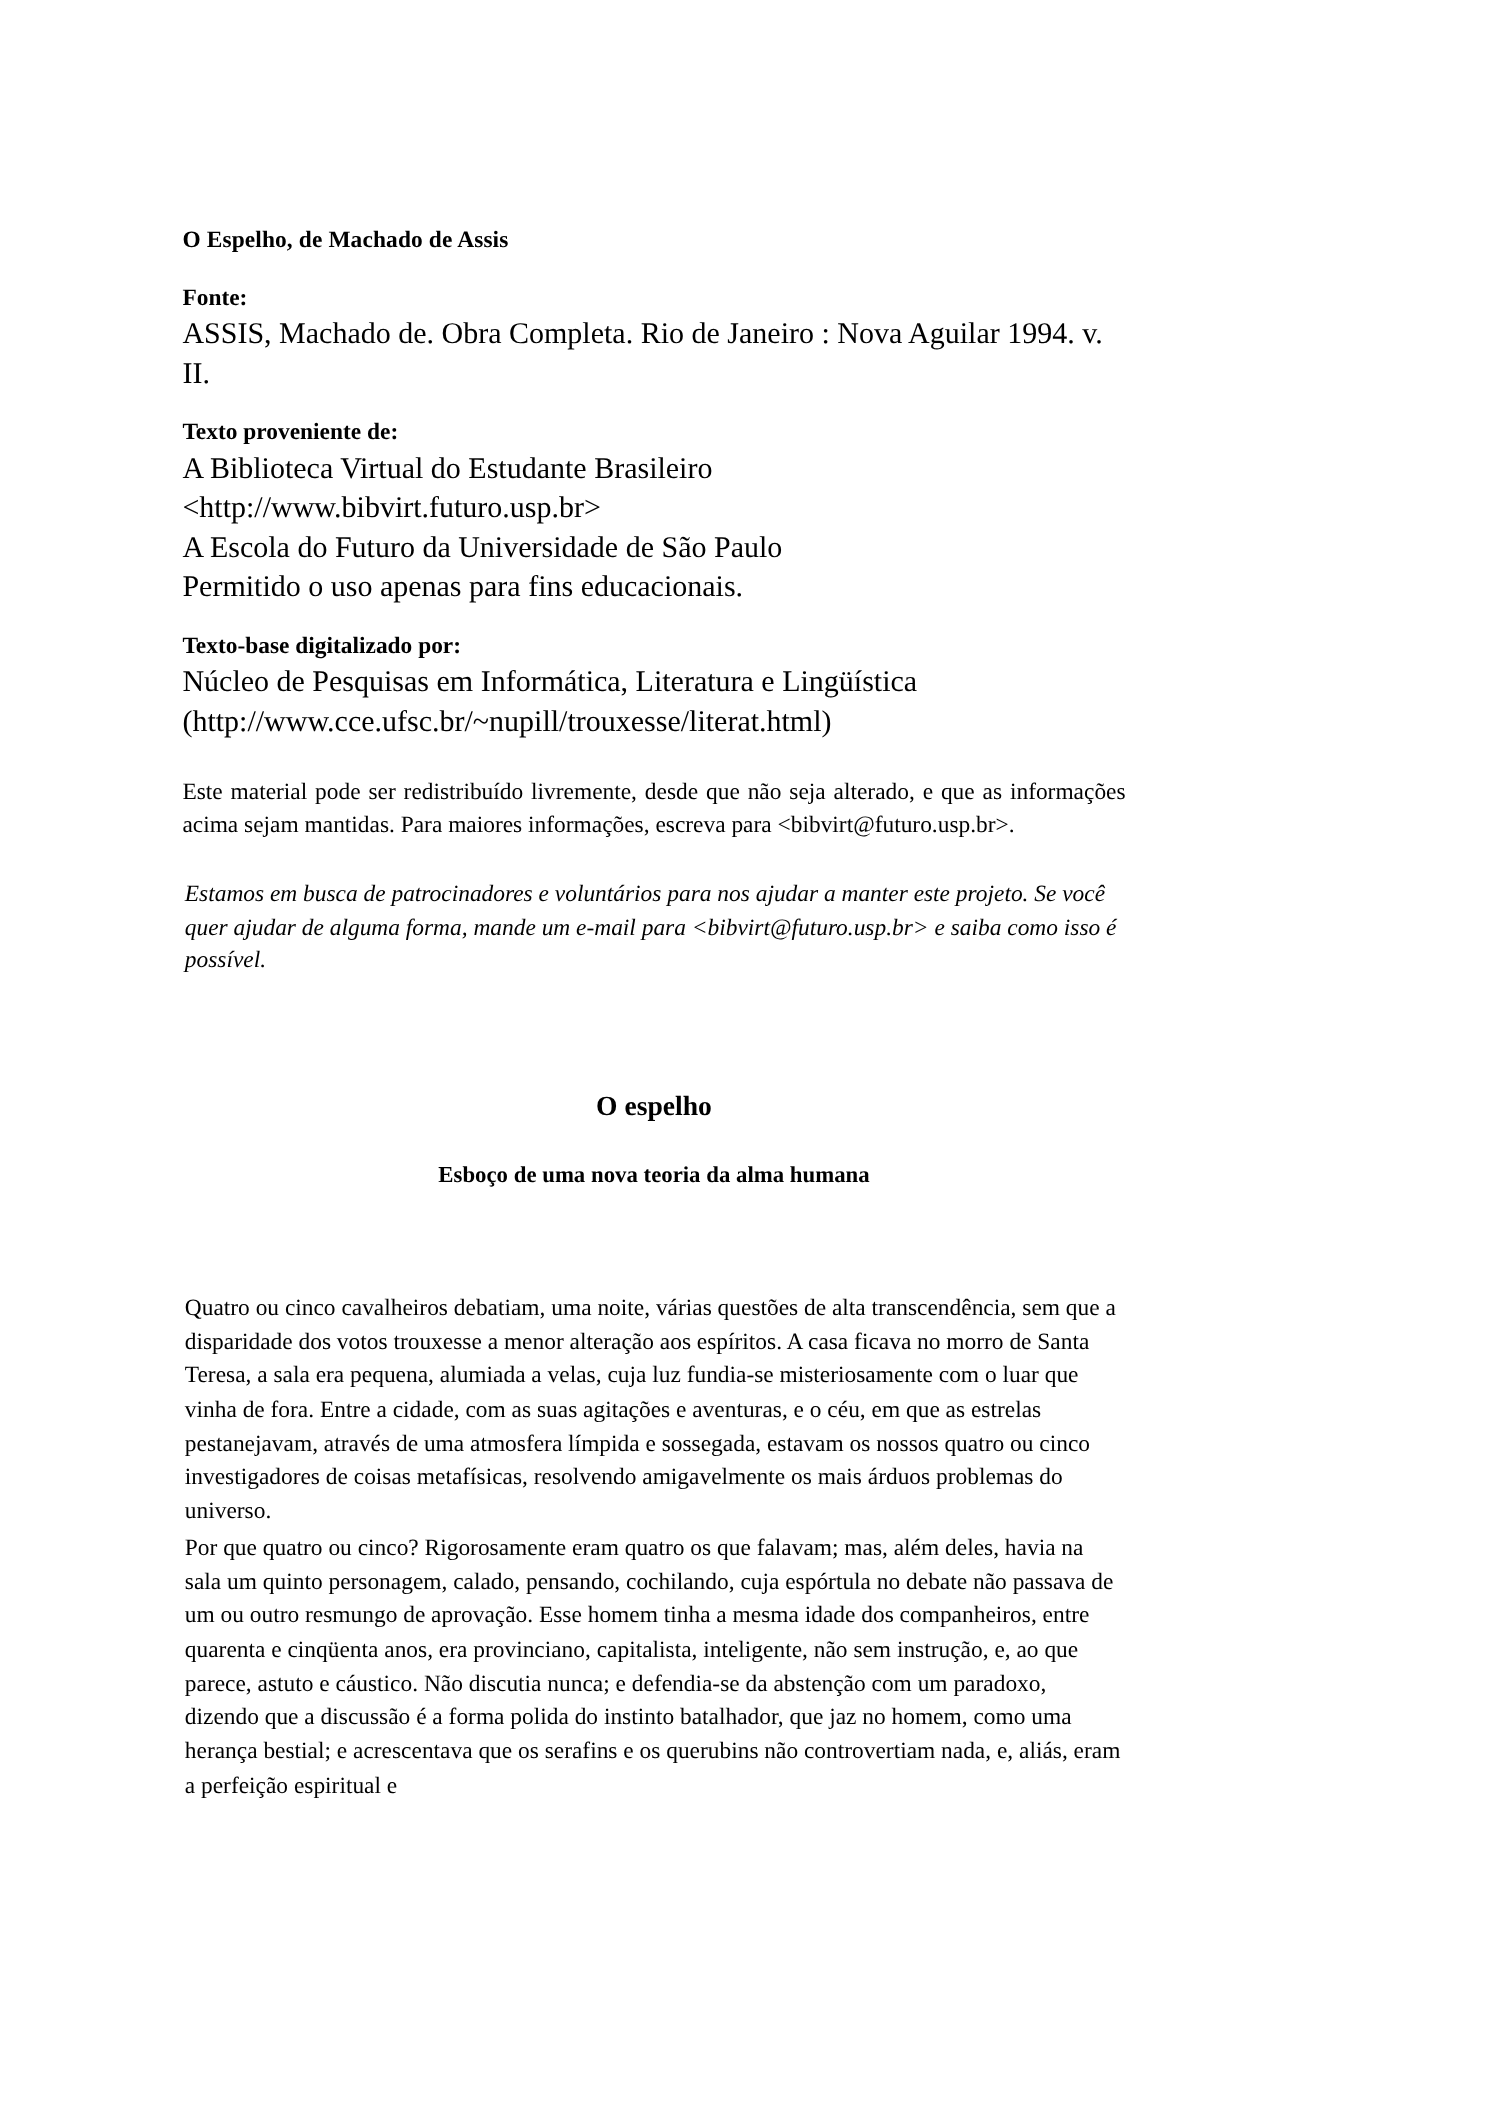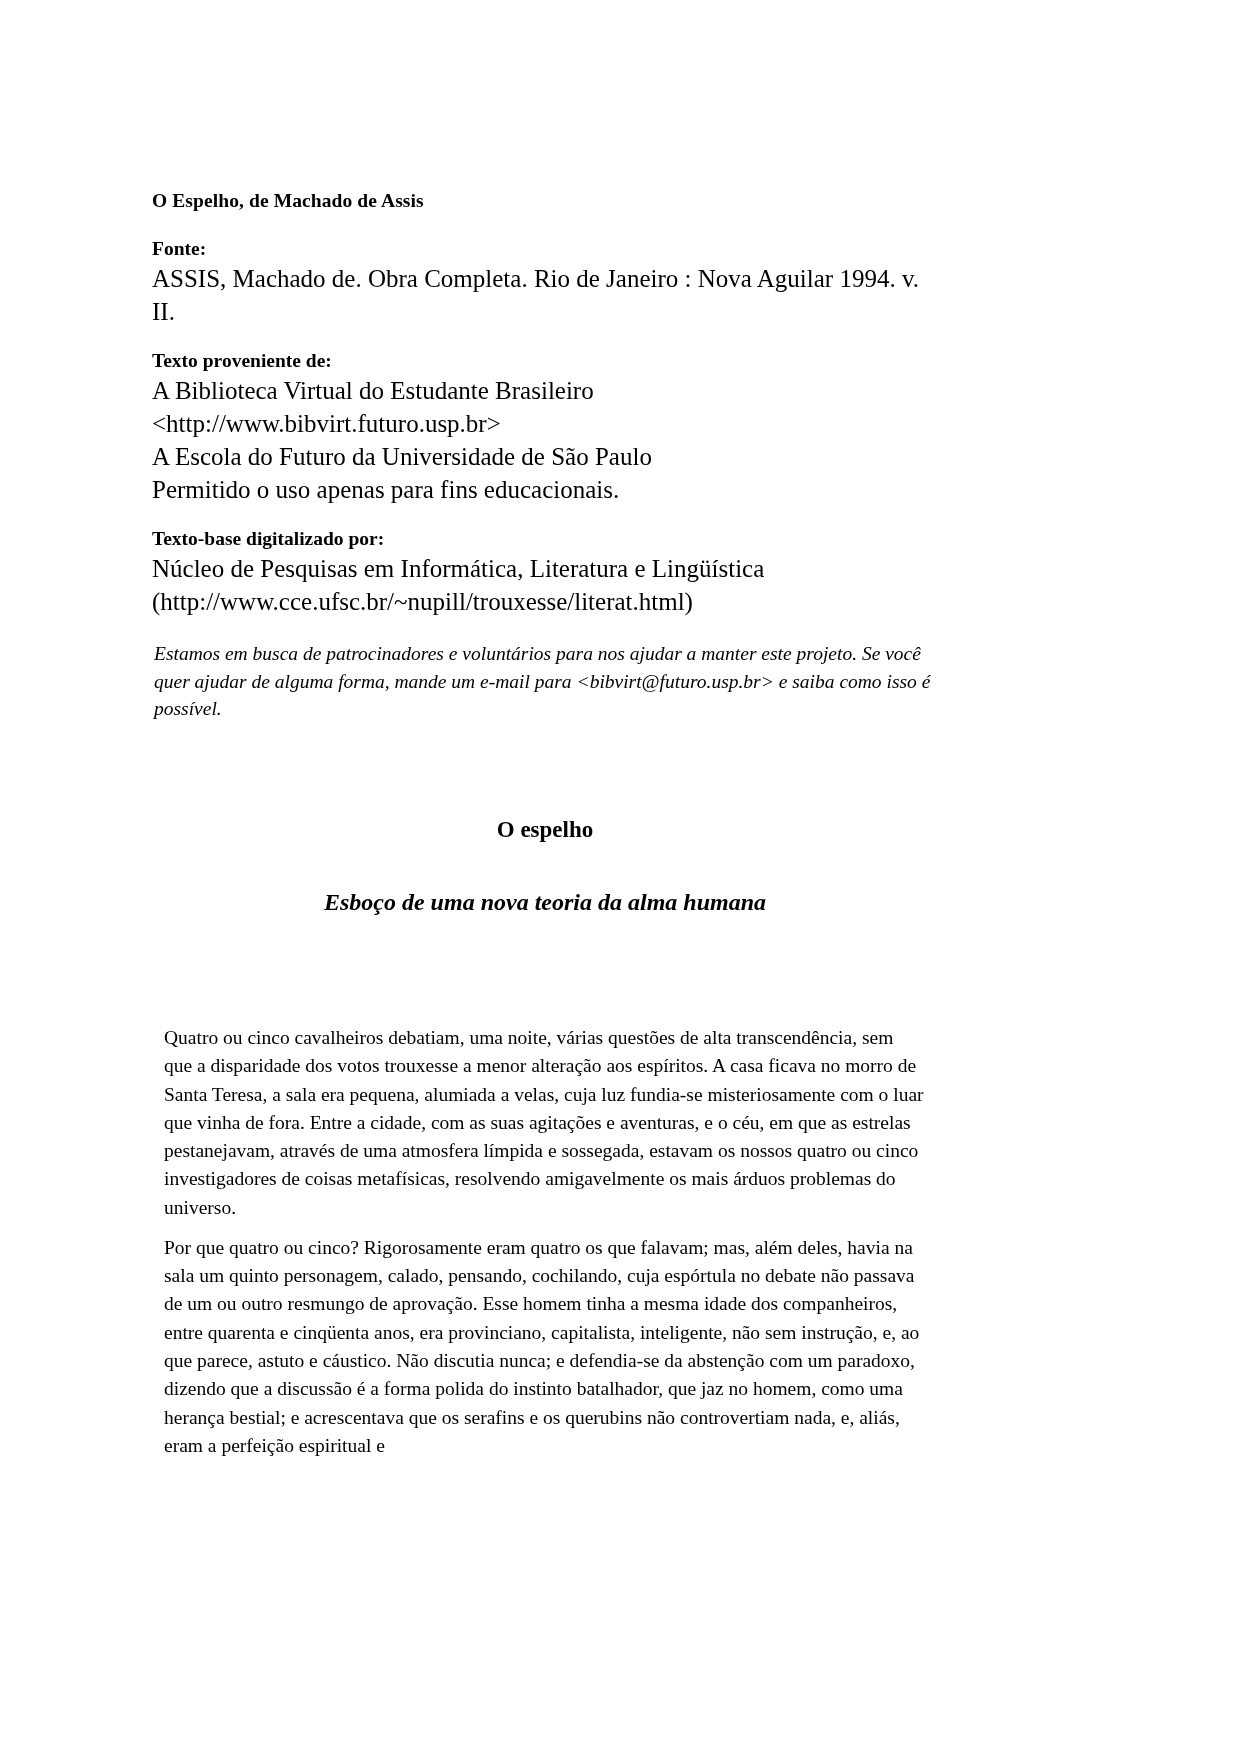--- a/index.html
+++ b/index.html
@@ -63,32 +63,31 @@
   .story-title {
     text-align: center;
     font-weight: bold;
     font-size: 23px;
     margin: 0;
     padding-top: 72px;
   }
   .story-subtitle {
     text-align: center;
     font-weight: bold;
-    font-size: 24px;
-    margin: 12px;
+    font-size: 19px;
+    margin: 0;
     padding-top: 34px;
-    font-style: italic;
   }
   .body-text {
     padding-top: 84px;
   }
   .body-para {
     font-size: 19.5px;
     line-height: 1.45;
-    margin: 12px;
+    margin: 2px;
     text-align: left;
   }
 </style>
 </head>
 <body>
 
 <div class="page">
   <div class="content">
 
     <h1 class="doc-title">O Espelho, de Machado de Assis</h1>
@@ -104,20 +103,23 @@
       <p class="line">A Escola do Futuro da Universidade de São Paulo</p>
       <p class="line">Permitido o uso apenas para fins educacionais.</p>
     </div>
 
     <div class="section">
       <div class="section-label">Texto-base digitalizado por:</div>
       <p class="line">Núcleo de Pesquisas em Informática, Literatura e Lingüística</p>
       <p class="line">(http://www.cce.ufsc.br/~nupill/trouxesse/literat.html)</p>
     </div>
 
+    <div class="section" style="margin-top:30px;margin-bottom:30px;">
+      <p class="para-justify">Este material pode ser redistribuído livremente, desde que não seja alterado, e que as informações acima sejam mantidas. Para maiores informações, escreva para &lt;bibvirt@futuro.usp.br&gt;.</p>
+    </div>
 
     <div class="section">
       <p class="italic-block">Estamos em busca de patrocinadores e voluntários para nos ajudar a manter este projeto. Se você quer ajudar de alguma forma, mande um e-mail para &lt;bibvirt@futuro.usp.br&gt; e saiba como isso é possível.</p>
     </div>
 
     <h2 class="story-title">O espelho</h2>
     <h3 class="story-subtitle">Esboço de uma nova teoria da alma humana</h3>
 
     <div class="body-text">
       <p class="body-para">Quatro ou cinco cavalheiros debatiam, uma noite, várias questões de alta transcendência, sem que a disparidade dos votos trouxesse a menor alteração aos espíritos. A casa ficava no morro de Santa Teresa, a sala era pequena, alumiada a velas, cuja luz fundia-se misteriosamente com o luar que vinha de fora. Entre a cidade, com as suas agitações e aventuras, e o céu, em que as estrelas pestanejavam, através de uma atmosfera límpida e sossegada, estavam os nossos quatro ou cinco investigadores de coisas metafísicas, resolvendo amigavelmente os mais árduos problemas do universo.</p>

